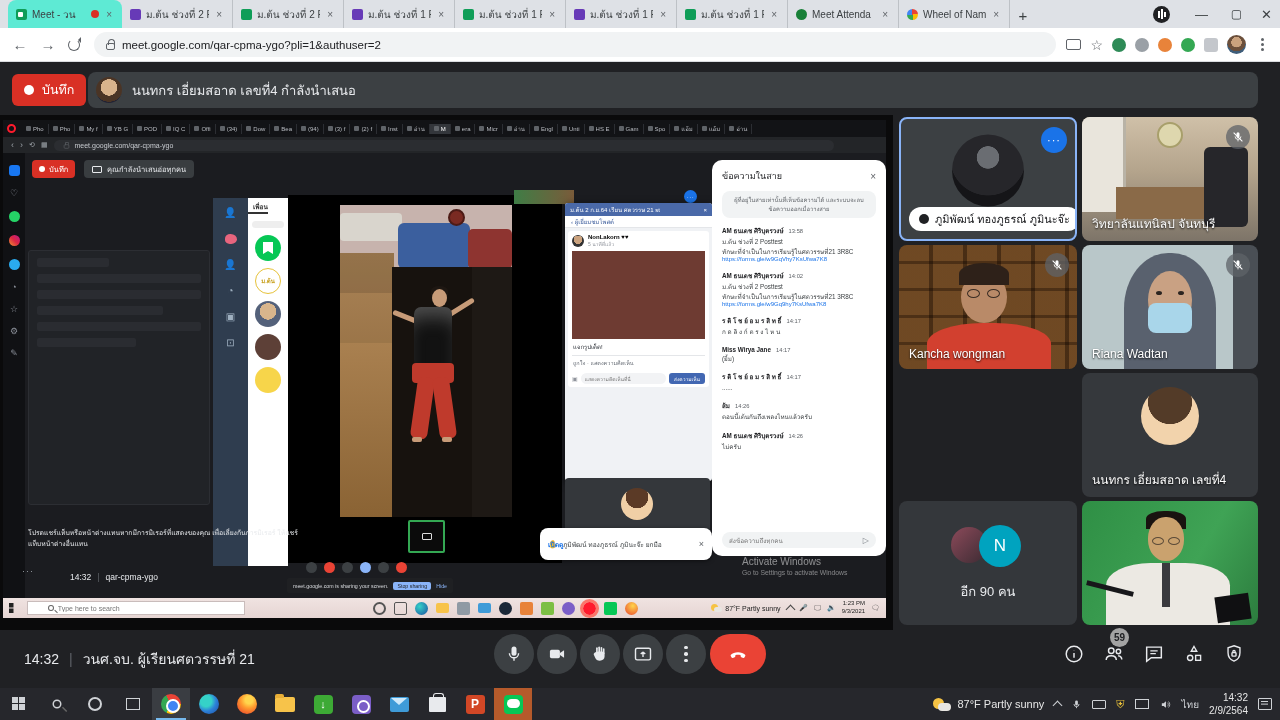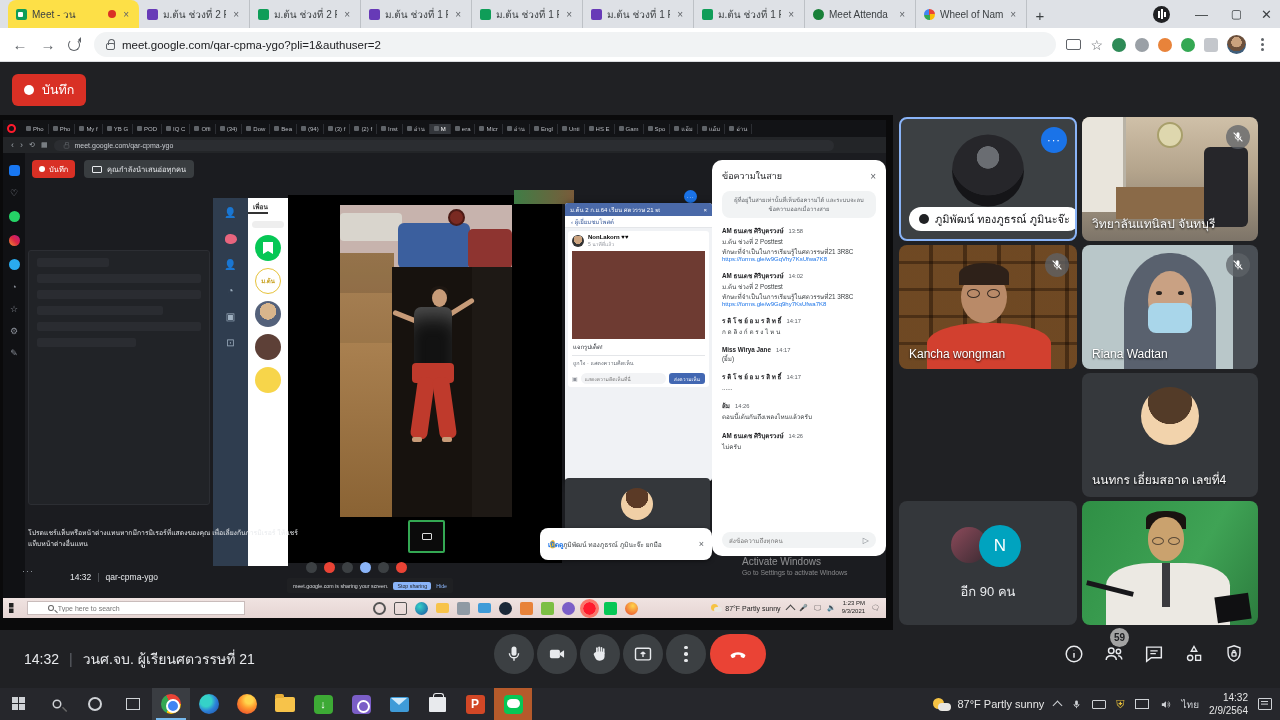--- a/index.html
+++ b/index.html
@@ -2,21 +2,21 @@
 <html><head>
 <meta charset="utf-8">
 <style>
 *{margin:0;padding:0;box-sizing:border-box}
 html,body{width:1280px;height:720px;overflow:hidden;background:#000;font-family:"Liberation Sans",sans-serif}
 #app{position:relative;width:1280px;height:720px;background:#202124}
 
 .tabstrip{position:absolute;left:0;top:0;width:1280px;height:28px;background:#dee1e6;display:flex;align-items:flex-end}
 .tab{position:relative;height:28px;display:flex;align-items:center;gap:5px;padding:0 8px;width:111px;font-size:10px;color:#3c4043;border-right:1px solid #bdc1c6}
 .tab .lbl{flex:1;white-space:nowrap;overflow:hidden}
-.tab.active{background:#fde047;border-radius:8px 8px 0 0;width:131px;border-right:none}
+.tab.active{background:#5eead4;border-radius:8px 8px 0 0;width:114px;border-right:none}
 .tabicon{width:11px;height:11px;border-radius:2px;flex:0 0 auto}
 .tabicon.meet{background:#0f9d58;position:relative}
 .tabicon.meet::after{content:"";position:absolute;left:2px;top:3px;width:5px;height:5px;background:#fff;border-radius:1px}
 .tabicon.forms{background:#673ab7}
 .tabicon.sheets{background:#0f9d58}
 .tabicon.attend{background:#188038;border-radius:50%}
 .tabicon.wheel{border-radius:50%;background:conic-gradient(#ea4335 0 25%,#fbbc05 0 50%,#34a853 0 75%,#4285f4 0 100%)}
 .recdot{width:8px;height:8px;border-radius:50%;background:#d93025}
 .tclose{font-size:10px;color:#5f6368;padding:0 2px}
 .newtab{width:26px;height:26px;display:flex;align-items:center;justify-content:center;color:#3c4043;font-size:15px}
@@ -314,20 +314,24 @@
           <i></i>
           <i></i>
         </span>
     </div>
   </div>
 
   <div class="rec-btn">
       <i></i>
       <span>บันทึก</span>
     </div>
+  <div class="present-banner">
+    <span class="pavatar"></span>
+    <span>นนทกร เอี่ยมสอาด เลขที่4 กำลังนำเสนอ</span>
+  </div>
 
   <div class="stage">
 
     <div class="s itabrow">
       <span class="opera-o"></span>
       <span class="itabs" style="display:flex;overflow:hidden">
           <span class="itab">Pho</span>
           <span class="itab">Pho</span>
           <span class="itab">My f</span>
           <span class="itab">YB G</span>

